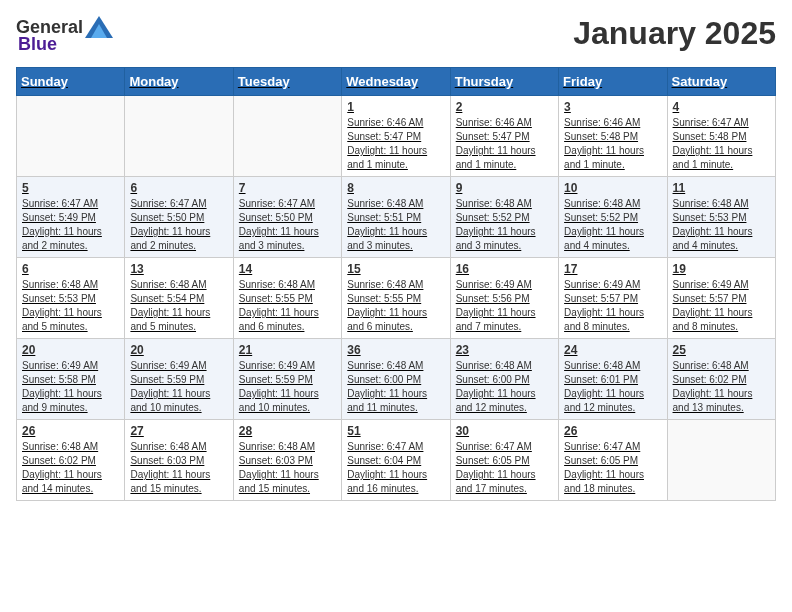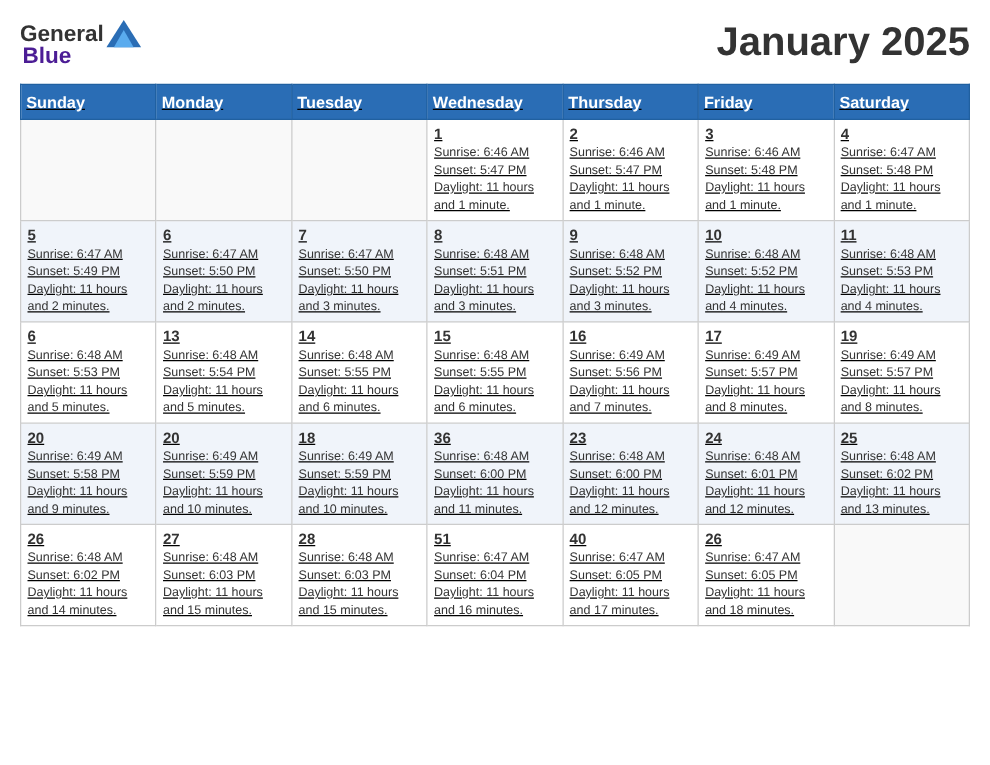--- a/index.html
+++ b/index.html
@@ -274,21 +274,21 @@
 and 9 minutes.</div>
         </td>
         <td>
           <span class="day-number">20</span>
           <div class="day-info" style="white-space: pre-line;">Sunrise: 6:49 AM
 Sunset: 5:59 PM
 Daylight: 11 hours
 and 10 minutes.</div>
         </td>
         <td>
-          <span class="day-number">18</span>
+          <span class="day-number">21</span>
           <div class="day-info" style="white-space: pre-line;">Sunrise: 6:49 AM
 Sunset: 5:59 PM
 Daylight: 11 hours
 and 10 minutes.</div>
         </td>
         <td>
           <span class="day-number">36</span>
           <div class="day-info" style="white-space: pre-line;">Sunrise: 6:48 AM
 Sunset: 6:00 PM
 Daylight: 11 hours
@@ -339,21 +339,21 @@
 and 15 minutes.</div>
         </td>
         <td>
           <span class="day-number">51</span>
           <div class="day-info" style="white-space: pre-line;">Sunrise: 6:47 AM
 Sunset: 6:04 PM
 Daylight: 11 hours
 and 16 minutes.</div>
         </td>
         <td>
-          <span class="day-number">40</span>
+          <span class="day-number">30</span>
           <div class="day-info" style="white-space: pre-line;">Sunrise: 6:47 AM
 Sunset: 6:05 PM
 Daylight: 11 hours
 and 17 minutes.</div>
         </td>
         <td>
           <span class="day-number">26</span>
           <div class="day-info" style="white-space: pre-line;">Sunrise: 6:47 AM
 Sunset: 6:05 PM
 Daylight: 11 hours

